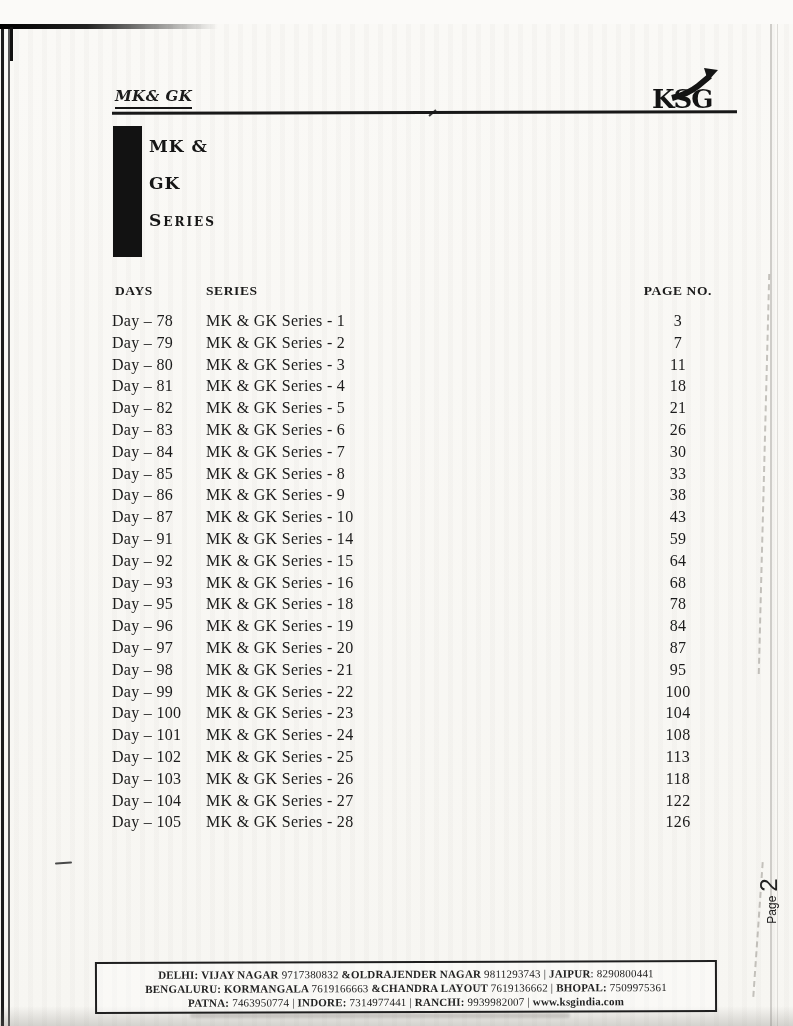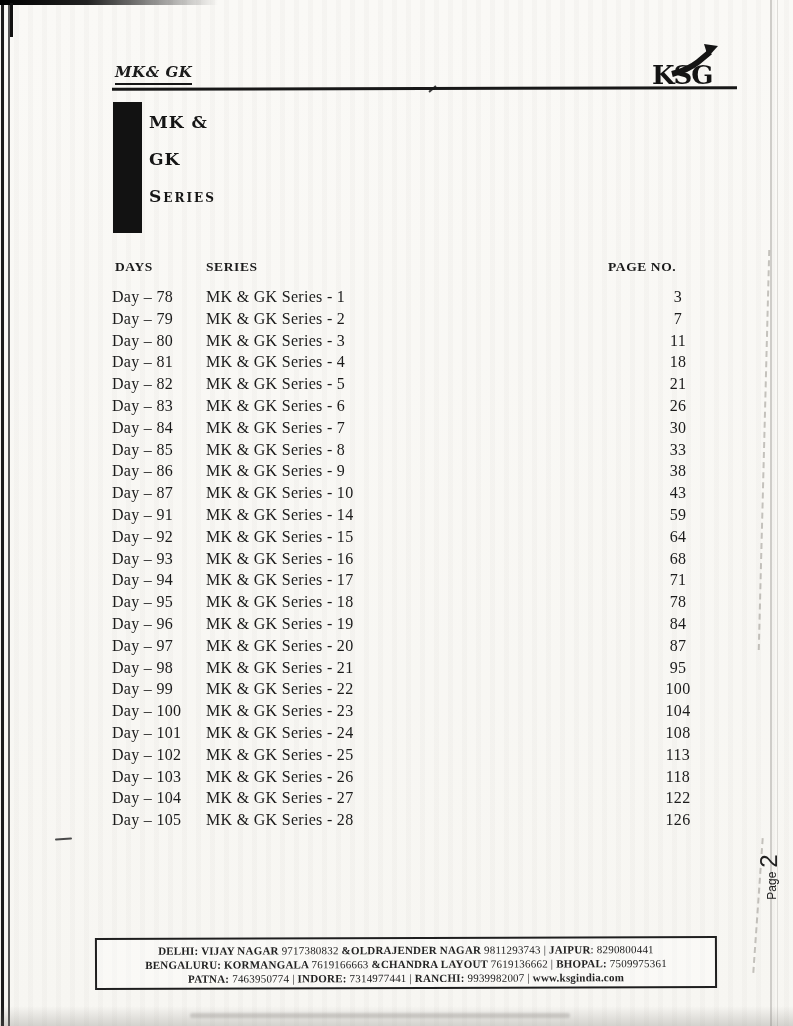--- a/index.html
+++ b/index.html
@@ -7,20 +7,21 @@
     width:793px;height:1026px;position:relative;overflow:hidden;
     font-family:"Liberation Serif","DejaVu Serif",serif;
     background:#fbfaf8;
   }
   .scan{
     position:absolute;inset:0;
     background:
       repeating-linear-gradient(90deg, rgba(205,202,198,0.10) 0 5px, rgba(255,255,255,0) 5px 14px),
       linear-gradient(#faf9f6,#f7f6f2);
     color:#1b1b1b;
+    margin-top:24px;
   }
   
   .edge-left-outer{position:absolute;left:1px;top:0;width:3px;height:100%;background:#1c1c1c;}
   .edge-left-inner{position:absolute;left:8px;top:0;width:2px;height:100%;background:#3a3a3a;opacity:.85;}
   .edge-top{position:absolute;left:0;top:0;width:218px;height:5px;background:linear-gradient(to right,#000 0%,#222 40%,rgba(0,0,0,0) 100%);}
   .edge-corner{position:absolute;left:10px;top:3px;width:3px;height:34px;background:#111;}
   .edge-right1{position:absolute;left:770px;top:0;width:2px;height:100%;background:#cfcdc9;}
   .edge-right2{position:absolute;left:777px;top:0;width:1px;height:100%;background:#dedcd8;}
   .squiggle{position:absolute;border-left:2px dashed #9a968f;opacity:.55;}
   .sq1{left:763px;top:250px;height:400px;transform:rotate(1.5deg);}
@@ -46,21 +47,21 @@
     position:absolute;left:149px;top:104px;
     font-family:"DejaVu Serif","Liberation Serif",serif;
     font-weight:bold;font-size:17px;line-height:37px;letter-spacing:1px;color:#151515;
   }
   .title-text .caps{font-variant:small-caps;letter-spacing:2px;}
 
   
   .thead{position:absolute;top:259px;left:0;width:100%;font-weight:bold;font-size:13.5px;letter-spacing:.6px;}
   .th-days{position:absolute;left:115px;}
   .th-series{position:absolute;left:206px;}
-  .th-page{position:absolute;left:608px;width:104px;text-align:left;}
+  .th-page{position:absolute;left:608px;width:104px;text-align:right;}
   .tbody{position:absolute;top:288px;left:0;width:100%;}
   .trow{position:relative;height:21.8px;font-size:16px;letter-spacing:.3px;}
   .c-day{position:absolute;left:112px;}
   .c-series{position:absolute;left:206px;}
   .c-page{position:absolute;left:634px;width:88px;text-align:center;}
 
   
   .footer-box{
     position:absolute;left:95px;top:937px;width:618px;height:44px;
     border:2px solid #1f1f1f;background:rgba(255,255,255,0.35);
@@ -197,25 +198,20 @@
       <span class="c-series">MK &amp; GK Series - 15</span>
       <span class="c-page">64</span>
     </div>
 
     <div class="trow">
       <span class="c-day">Day – 93</span>
       <span class="c-series">MK &amp; GK Series - 16</span>
       <span class="c-page">68</span>
     </div>
 
-    <div class="trow">
-      <span class="c-day">Day – 94</span>
-      <span class="c-series">MK &amp; GK Series - 17</span>
-      <span class="c-page">71</span>
-    </div>
 
     <div class="trow">
       <span class="c-day">Day – 95</span>
       <span class="c-series">MK &amp; GK Series - 18</span>
       <span class="c-page">78</span>
     </div>
 
     <div class="trow">
       <span class="c-day">Day – 96</span>
       <span class="c-series">MK &amp; GK Series - 19</span>

